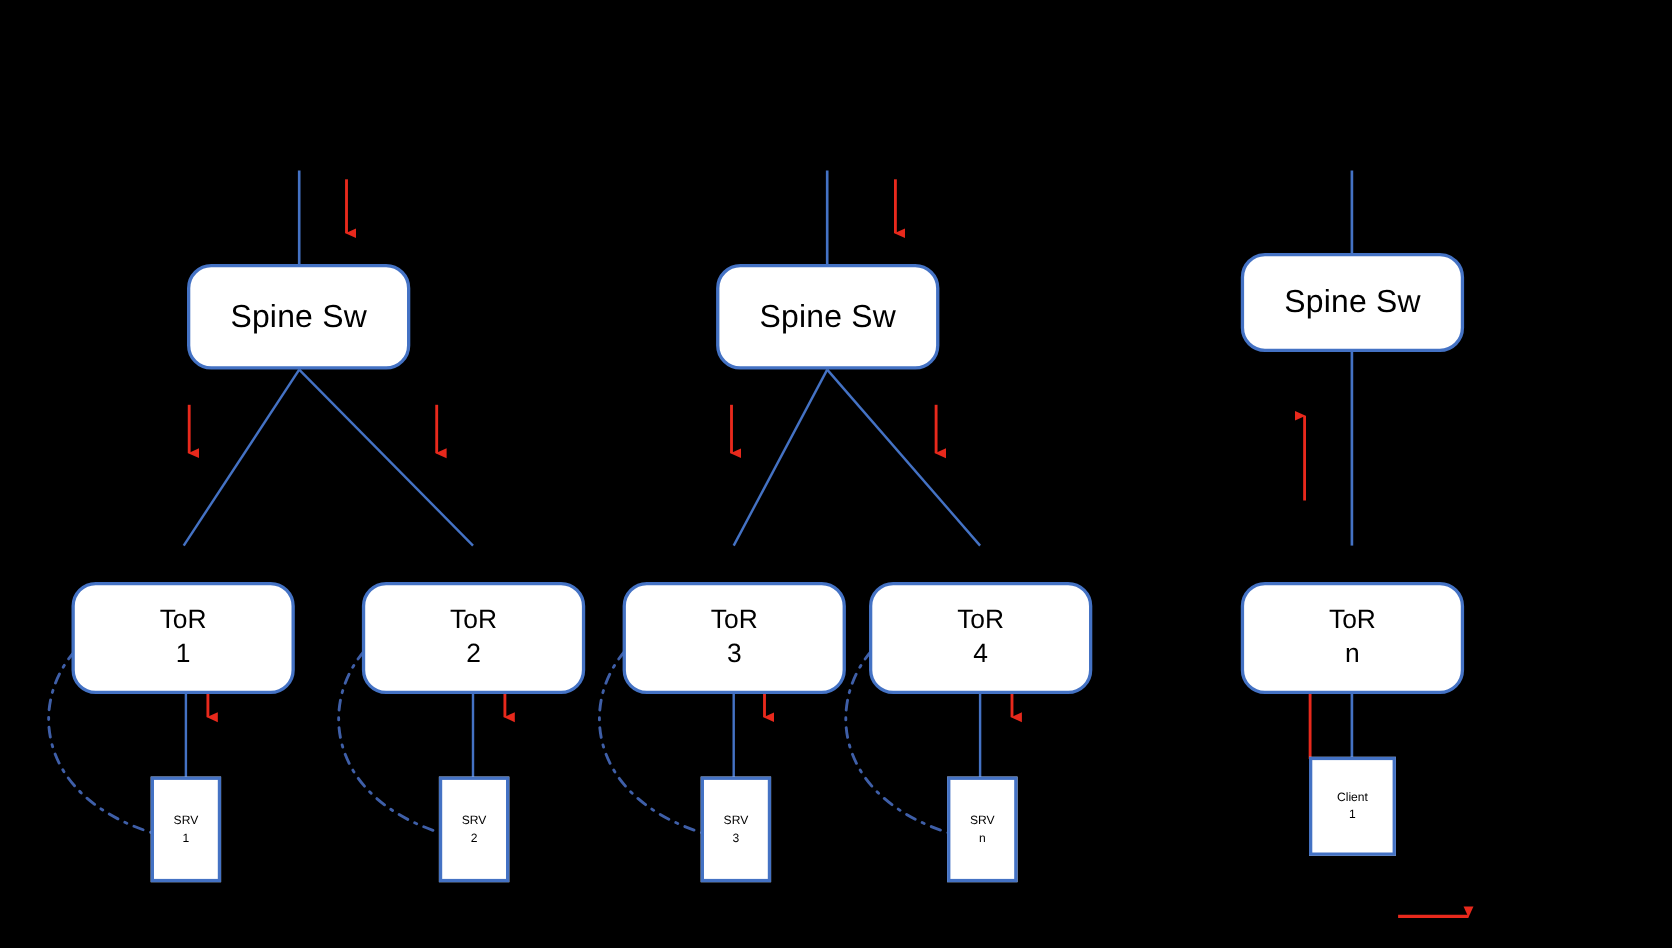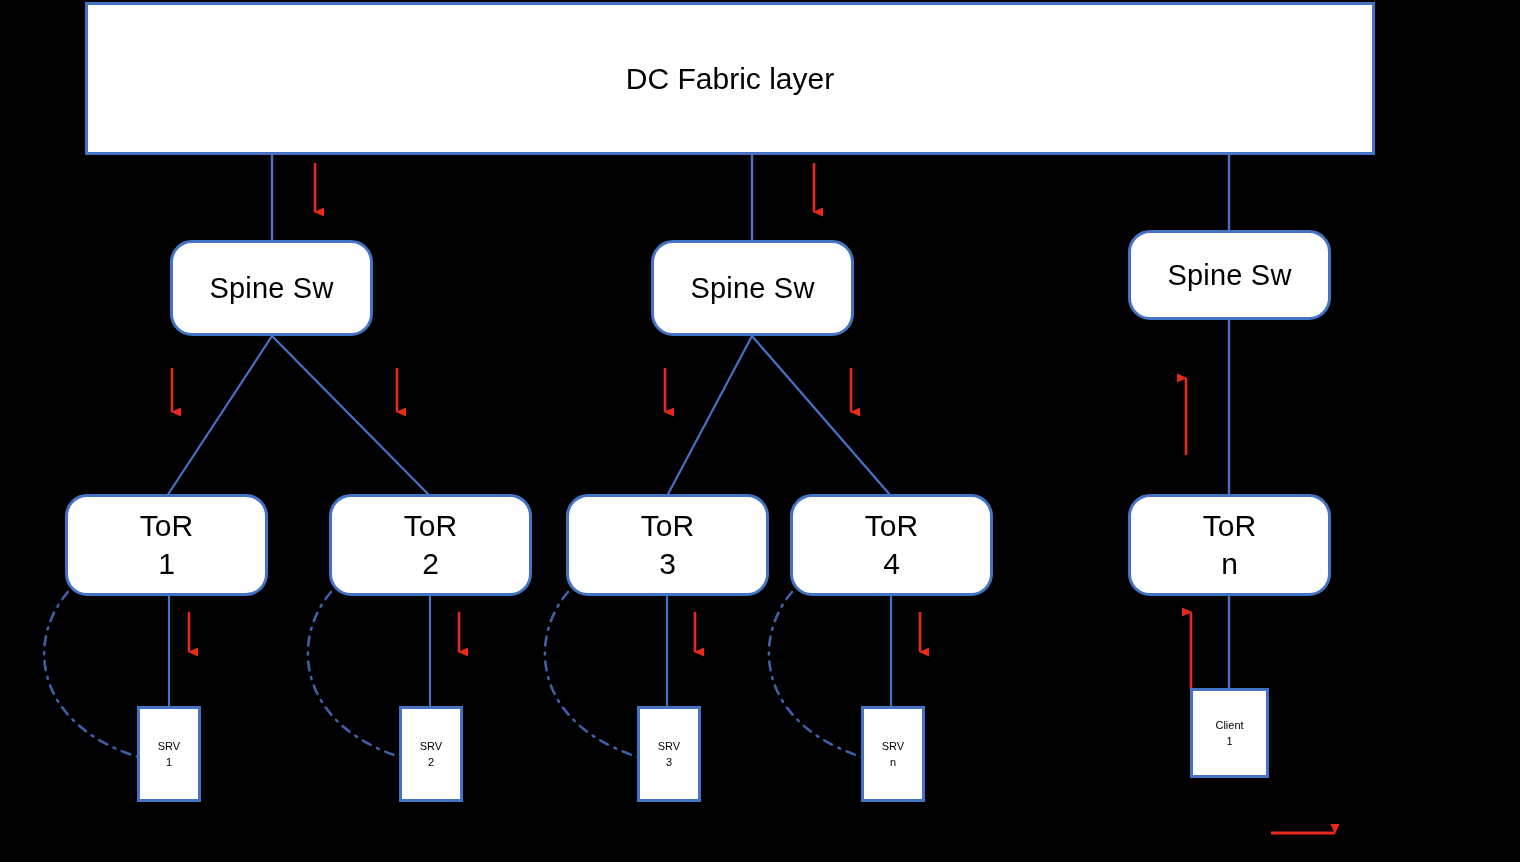--- a/index.html
+++ b/index.html
@@ -41,21 +41,22 @@
     border-width: 3px;
     border-radius: 0;
     font-size: 30px;
   }
   .spine {
     border-radius: 22px;
     font-size: 29px;
   }
   .tor {
     border-radius: 22px;
-    font-size: 30px;
+    font-size: 24px;
+    margin-top: 35px;
   }
   .leaf {
     border-radius: 0;
     border-width: 3px;
     font-size: 11px;
     align-items: center;
   }
   .leaf .l1 { margin-bottom: 3px; }
   .tor .l2 { margin-top: 4px; }
   .spine .l1 { letter-spacing: 0.2px; }
@@ -132,23 +133,20 @@
     <g stroke="#E8291C" stroke-width="2.6" fill="none">
       <line x1="1186" y1="455" x2="1186" y2="378" marker-end="url(#redUp)"></line>
       <line x1="1191" y1="690" x2="1191" y2="612" marker-end="url(#redUp)"></line>
     </g>
 
     <g stroke="#E8291C" stroke-width="3" fill="none">
       <line x1="1271" y1="833" x2="1335" y2="833" marker-end="url(#redDown)"></line>
     </g>
   </svg>
 
-  <div class="node fabric" style="left:85px; top:2px; width:1290px; height:153px;">
-    <span class="l1">DC Fabric layer</span>
-  </div>
 
   <div class="node spine" style="left:170px; top:240px; width:203px; height:96px;">
     <span class="l1">Spine Sw</span>
   </div>
   <div class="node spine" style="left:651px; top:240px; width:203px; height:96px;">
     <span class="l1">Spine Sw</span>
   </div>
   <div class="node spine" style="left:1128px; top:230px; width:203px; height:90px;">
     <span class="l1">Spine Sw</span>
   </div>

